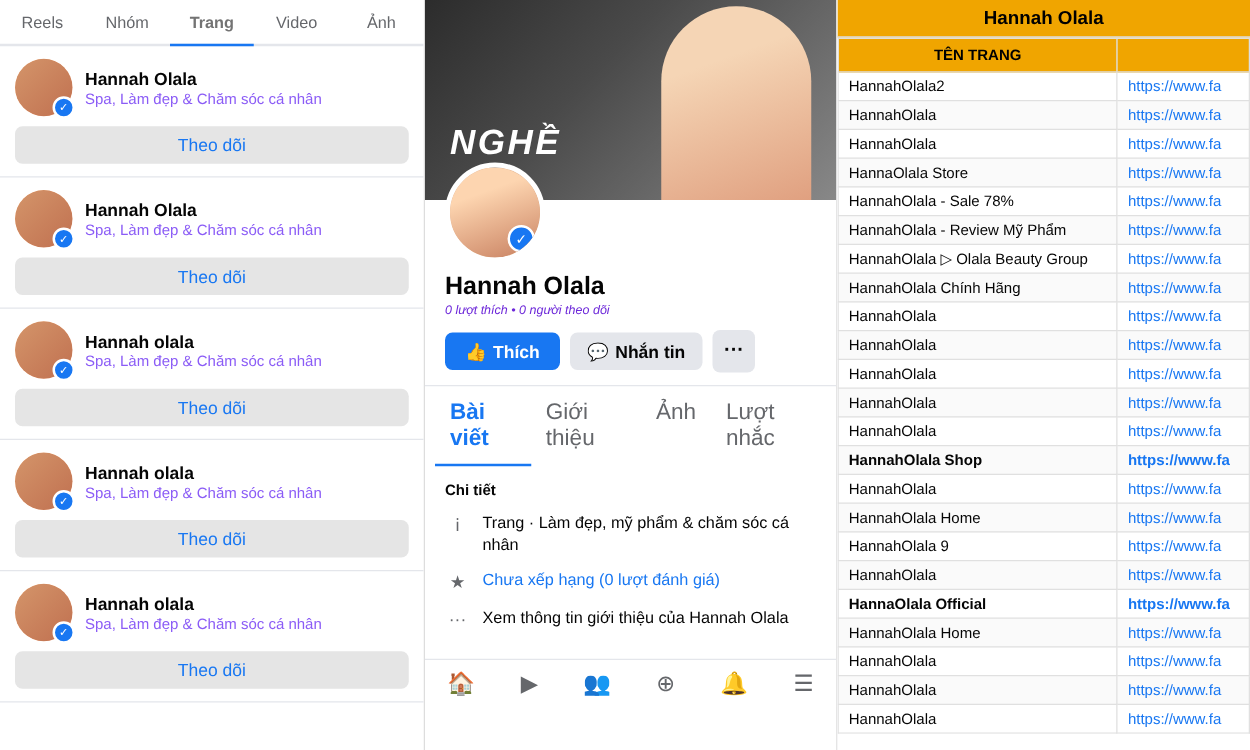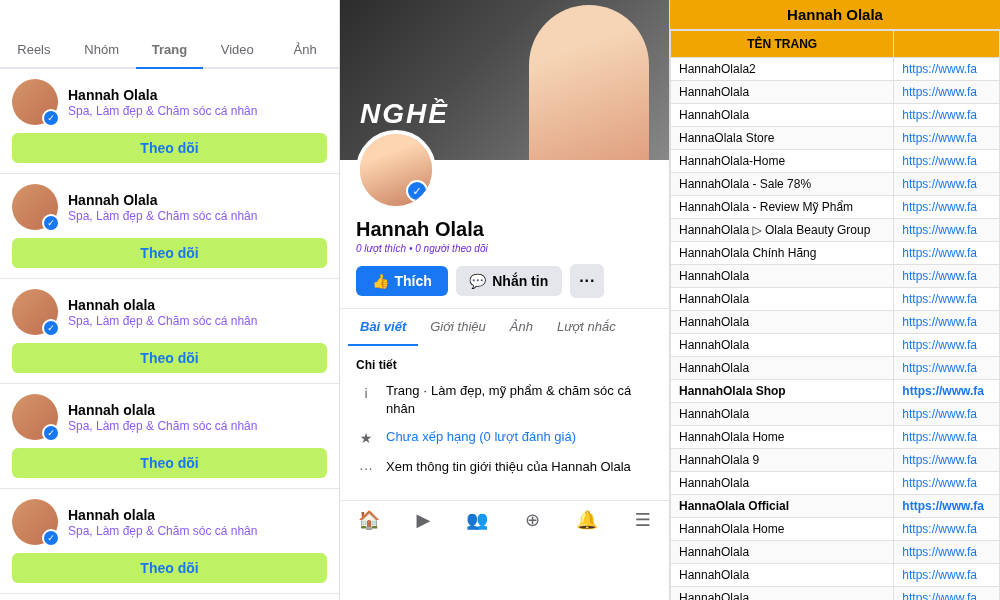--- a/index.html
+++ b/index.html
@@ -25,21 +25,20 @@
     }
     .tab {
       flex: 1;
       text-align: center;
       padding: 10px 4px;
       font-size: 13px;
       color: #65676b;
       cursor: pointer;
       border-bottom: 2px solid transparent;
       margin-bottom: -2px;
-      margin-top: 32px;
     }
     .tab.active {
       color: #737373;
       border-bottom: 2px solid #1877f2;
       font-weight: 600;
     }
 
     
     .profile-item {
       display: flex;
@@ -100,26 +99,26 @@
     }
     .profile-sub {
       font-size: 12px;
       color: #8b5cf6;
       margin-top: 1px;
     }
     .follow-btn {
       display: block;
       width: 100%;
       padding: 7px 0;
-      background: #bef264;
+      background: #e5e5e5;
       color: #1877f2;
       border: none;
       border-radius: 6px;
       font-size: 14px;
-      font-weight: 700;
+      font-weight: 400;
       cursor: pointer;
       text-align: center;
     }
 
     
     .middle-panel {
       width: 330px;
       background: #fff;
       border-right: 1px solid #ddd;
       overflow-y: auto;
@@ -247,26 +246,25 @@
       justify-content: center;
     }
 
     .page-tabs {
       display: flex;
       border-top: 1px solid #e4e6eb;
       padding: 0 8px;
     }
     .page-tab {
       padding: 10px 12px;
-      font-size: 13px;
+      font-size: 18px;
       color: #65676b;
       cursor: pointer;
       border-bottom: 2px solid transparent;
       font-weight: 500;
-      font-style: italic;
     }
     .page-tab.active {
       color: #1877f2;
       border-bottom: 2px solid #1877f2;
       font-weight: 600;
     }
 
     .chi-tiet {
       padding: 12px 16px;
     }
@@ -565,24 +563,20 @@
     </tr>
           <tr>
       <td>HannahOlala</td>
       <td>https://www.fa</td>
     </tr>
           <tr>
       <td>HannaOlala Store</td>
       <td>https://www.fa</td>
     </tr>
           <tr>
-      <td>HannahOlala-Home</td>
-      <td>https://www.fa</td>
-    </tr>
-          <tr>
       <td>HannahOlala - Sale 78%</td>
       <td>https://www.fa</td>
     </tr>
           <tr>
       <td>HannahOlala - Review Mỹ Phẩm</td>
       <td>https://www.fa</td>
     </tr>
           <tr>
       <td>HannahOlala ▷ Olala Beauty Group</td>
       <td>https://www.fa</td>

